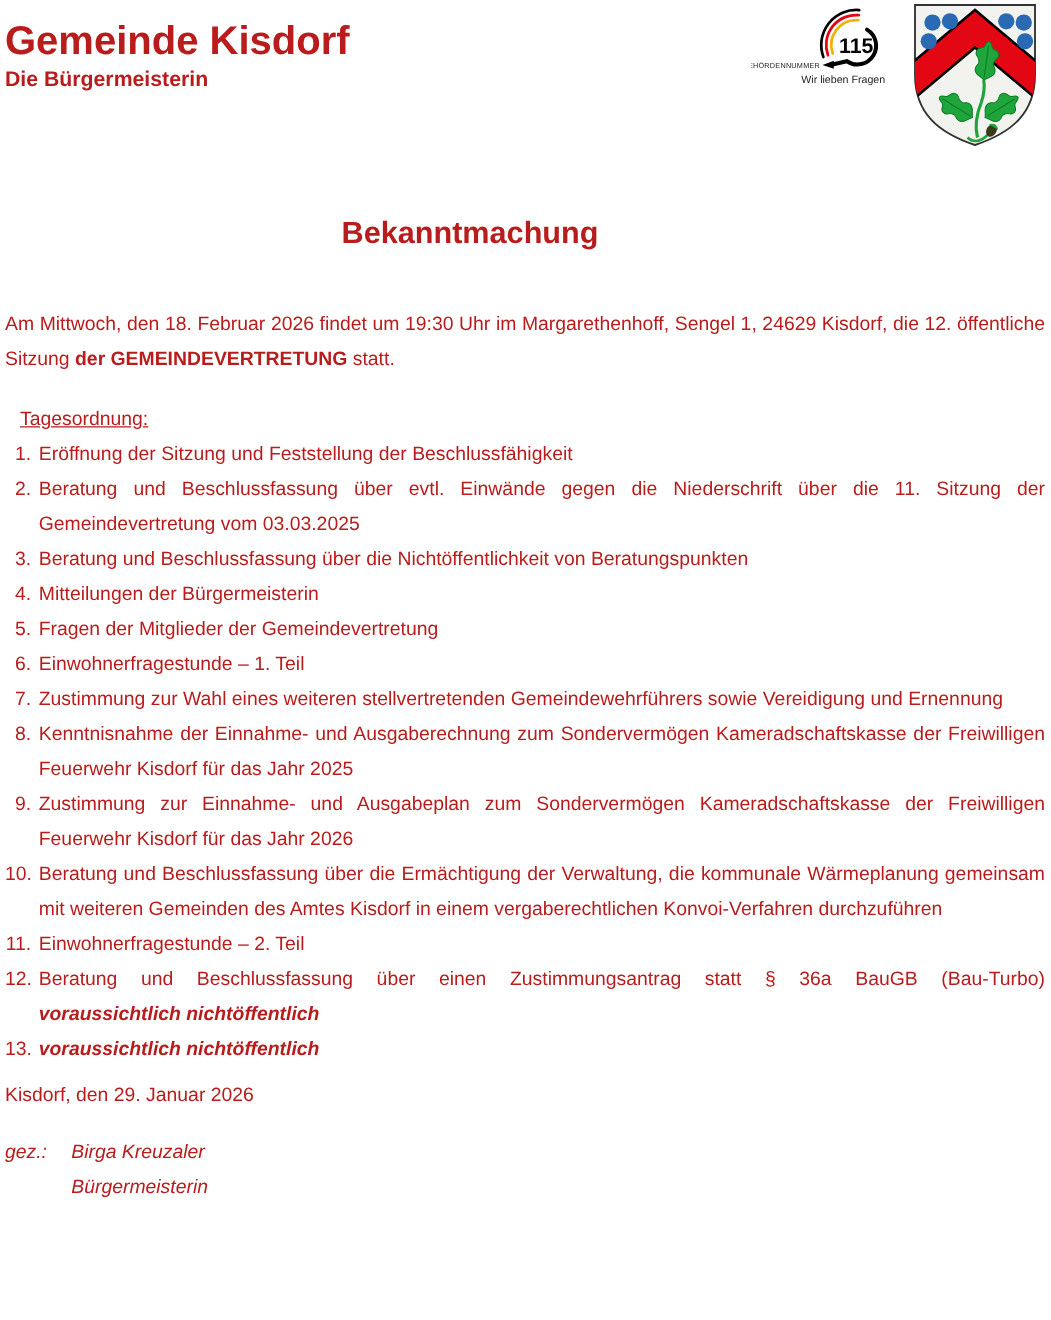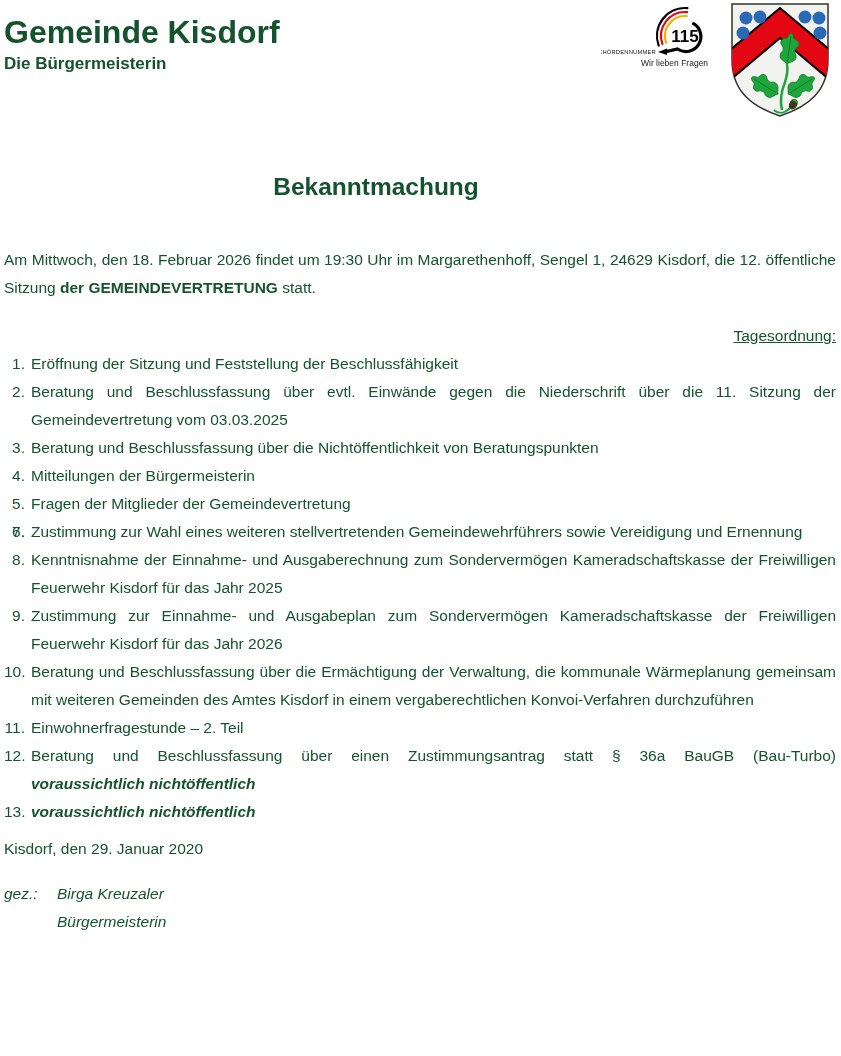--- a/index.html
+++ b/index.html
@@ -1,39 +1,39 @@
 <!DOCTYPE html>
 <html style="--c-red: #E30613; --c-gold: #F2B200; --c-blue: #2A6AB5; --c-green: #1EA53C; --c-green-d: #0C7A24; --c-shield: #F2F2EE; --c-acorn: #3A3A1A;"><head>
 <meta charset="utf-8">
 <style>
   html,body{margin:0;padding:0;background:#ffffff;}
   #page{
     position:relative;
     width:841px;height:1056px;
     background:#ffffff;
     font-family:"Liberation Sans", sans-serif;
-    color:#14532d;
+    color:#b91c1c;
     overflow:hidden;
   }
   
   .brand{position:absolute;top:14px;left:4px;}
   .brand h1{margin:0;font-size:32px;font-weight:bold;line-height:36px;letter-spacing:0;}
   .brand h2{margin:2px 0 0 0;font-size:17px;font-weight:bold;line-height:24px;}
   .logo115{position:absolute;top:6px;left:601px;width:125px;height:64px;}
   .coat{position:absolute;top:2px;left:730px;width:100px;height:116px;}
   
   .doc-body{position:absolute;top:0;left:4px;right:5px;font-size:15.5px;line-height:28px;}
   .doc-title{
     margin:172px 0 0 0;
     font-size:24.5px;font-weight:bold;line-height:30px;
     text-align:center;position:relative;left:-44px;
   }
   .intro{margin:44px 0 0 0;text-align:justify;}
   .intro .b{font-weight:bold;}
-  .agenda-heading{margin:20px 0 0 0;font-size:15.5px;font-weight:normal;text-decoration:underline;line-height:28px;text-align:right;}
+  .agenda-heading{margin:20px 0 0 12px;font-size:15.5px;font-weight:normal;text-decoration:underline;line-height:28px;}
   .agenda-list{margin:0;padding:0;}
   .agenda-item{position:relative;padding-left:27px;text-align:justify;}
   .agenda-item.has-note{text-align-last:justify;}
   .agenda-num{position:absolute;left:0;top:0;width:21px;text-align:right;white-space:nowrap;}
   .agenda-note{font-weight:bold;font-style:italic;text-align:left;text-align-last:left;}
   .closing-date{margin:9px 0 0 0;}
   .signature{margin:17px 0 0 0;font-style:italic;}
   .sig-row{display:flex;}
   .sig-label{width:53px;flex:0 0 53px;}
   .sig-role{margin-left:53px;}
@@ -141,20 +141,21 @@
   </div>
 
   <div class="agenda-item">
     <span class="agenda-num">5.</span>
     <span class="agenda-text">Fragen der Mitglieder der Gemeindevertretung</span>
     
   </div>
 
   <div class="agenda-item">
     <span class="agenda-num">6.</span>
+    <span class="agenda-text">Einwohnerfragestunde – 1. Teil</span>
     
   </div>
 
   <div class="agenda-item">
     <span class="agenda-num">7.</span>
     <span class="agenda-text">Zustimmung zur Wahl eines weiteren stellvertretenden Gemeindewehrführers sowie Vereidigung und Ernennung</span>
     
   </div>
 
   <div class="agenda-item">
@@ -186,21 +187,21 @@
     <span class="agenda-text">Beratung und Beschlussfassung über einen Zustimmungsantrag statt § 36a BauGB (Bau-Turbo)</span>
     <div class="agenda-note">voraussichtlich nichtöffentlich</div>
   </div>
 
   <div class="agenda-item has-note">
     <span class="agenda-num">13.</span>
     <div class="agenda-note">voraussichtlich nichtöffentlich</div>
   </div>
 </div>
 
-    <p class="closing-date">Kisdorf, den 29. Januar 2020</p>
+    <p class="closing-date">Kisdorf, den 29. Januar 2026</p>
 
     <div class="signature">
       <div class="sig-row">
         <span class="sig-label">gez.:</span>
         <span class="sig-name">Birga Kreuzaler</span>
       </div>
       <div class="sig-role">Bürgermeisterin</div>
     </div>
 
   </div>

